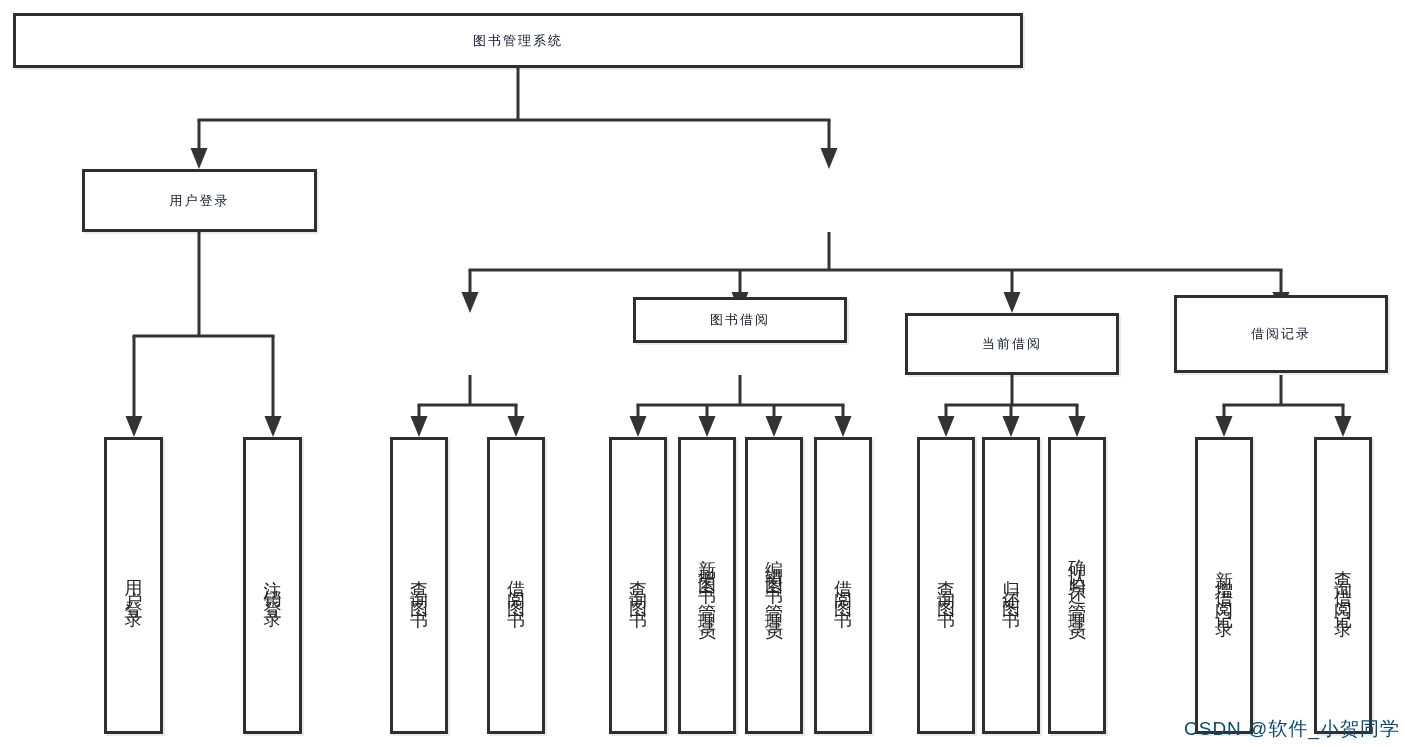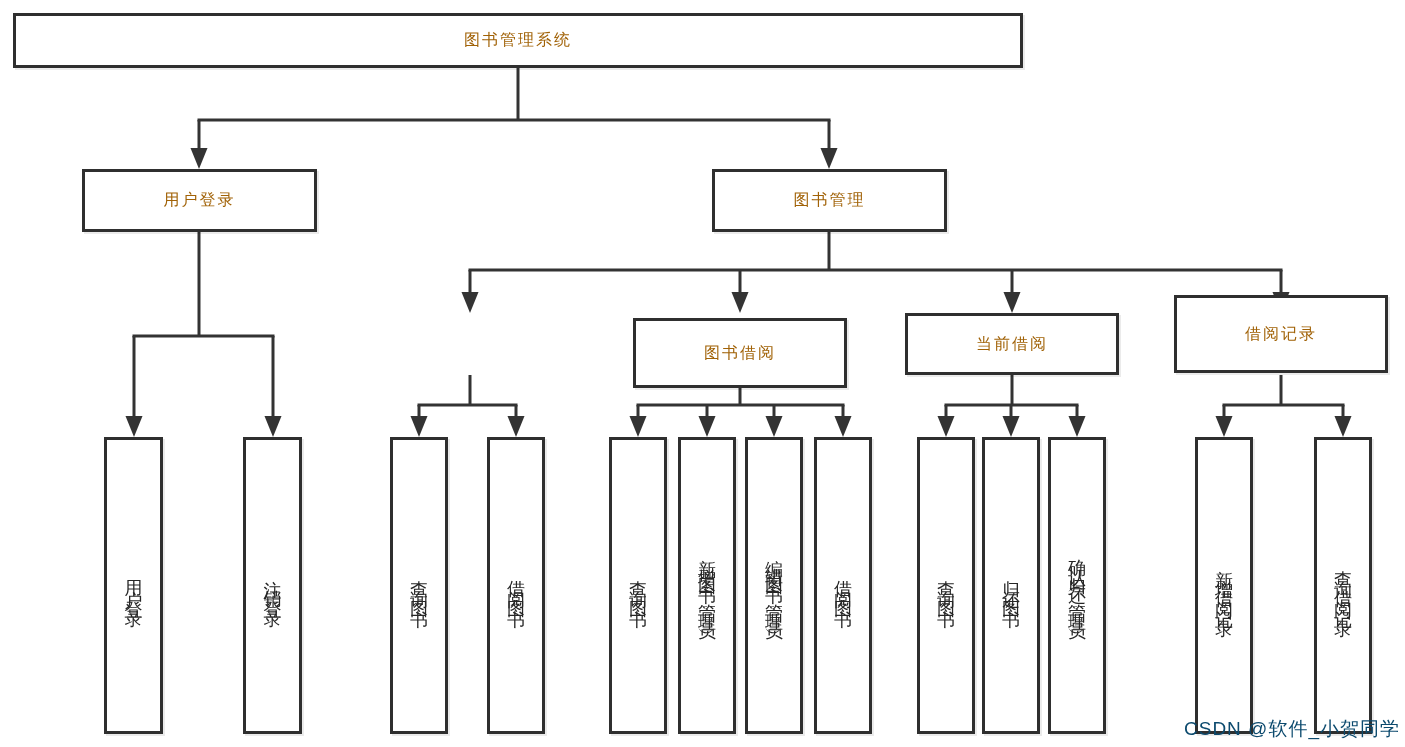--- a/index.html
+++ b/index.html
@@ -13,21 +13,21 @@
   #connectors { position: absolute; left: 0; top: 0; width: 1405px; height: 747px; }
   .node {
     position: absolute;
     box-sizing: border-box;
     border: 3px solid #2f2f2f;
     background: #ffffff;
     display: flex; align-items: center; justify-content: center;
     box-shadow: 2px 2px 0 rgba(0,0,0,0.08);
   }
   .hlabel {
-    font-size: 16px; letter-spacing: 2px; color: #a16207;
+    font-size: 13px; letter-spacing: 2px; color: #0f172a;
     white-space: nowrap;
   }
   .vlabel {
     writing-mode: vertical-rl;
     text-orientation: mixed;
     font-size: 18px;
     letter-spacing: 10px;
     color: #262626;
     line-height: 1;
   }
@@ -108,25 +108,22 @@
     <polygon points="1334.5,416 1351.5,416 1343,437"></polygon>
   </svg>
 
   <div class="node" style="left:13px;top:13px;width:1010px;height:55px">
     <span class="hlabel">图书管理系统</span>
   </div>
 
   <div class="node" style="left:82px;top:169px;width:235px;height:63px">
     <span class="hlabel">用户登录</span>
   </div>
-  <div class="node" style="left:712px;top:169px;width:235px;height:63px">
-    <span class="hlabel">图书管理</span>
-  </div>
 
-  <div class="node" style="left:633px;top:318px;width:214px;height:70px">
+  <div class="node" style="left:633px;top:297px;width:214px;height:46px">
     <span class="hlabel">图书借阅</span>
   </div>
   <div class="node" style="left:905px;top:313px;width:214px;height:62px">
     <span class="hlabel">当前借阅</span>
   </div>
   <div class="node" style="left:1174px;top:295px;width:214px;height:78px">
     <span class="hlabel">借阅记录</span>
   </div>
 
   <div class="node leaf" style="left:104px;top:437px;width:59px;height:297px">

